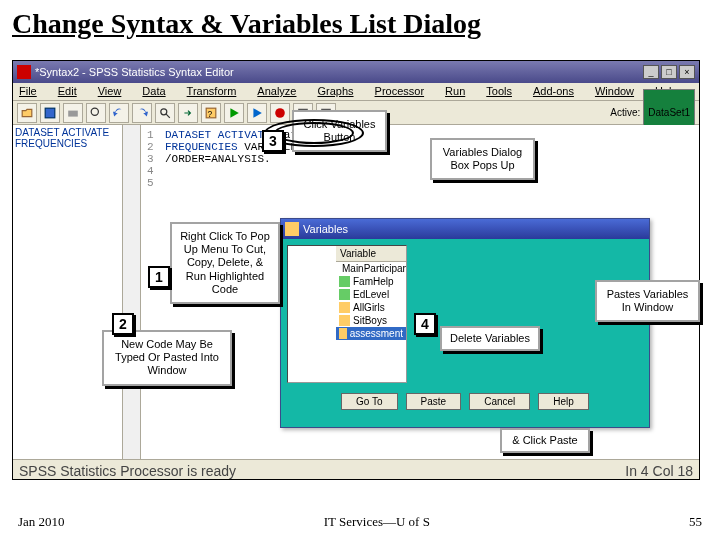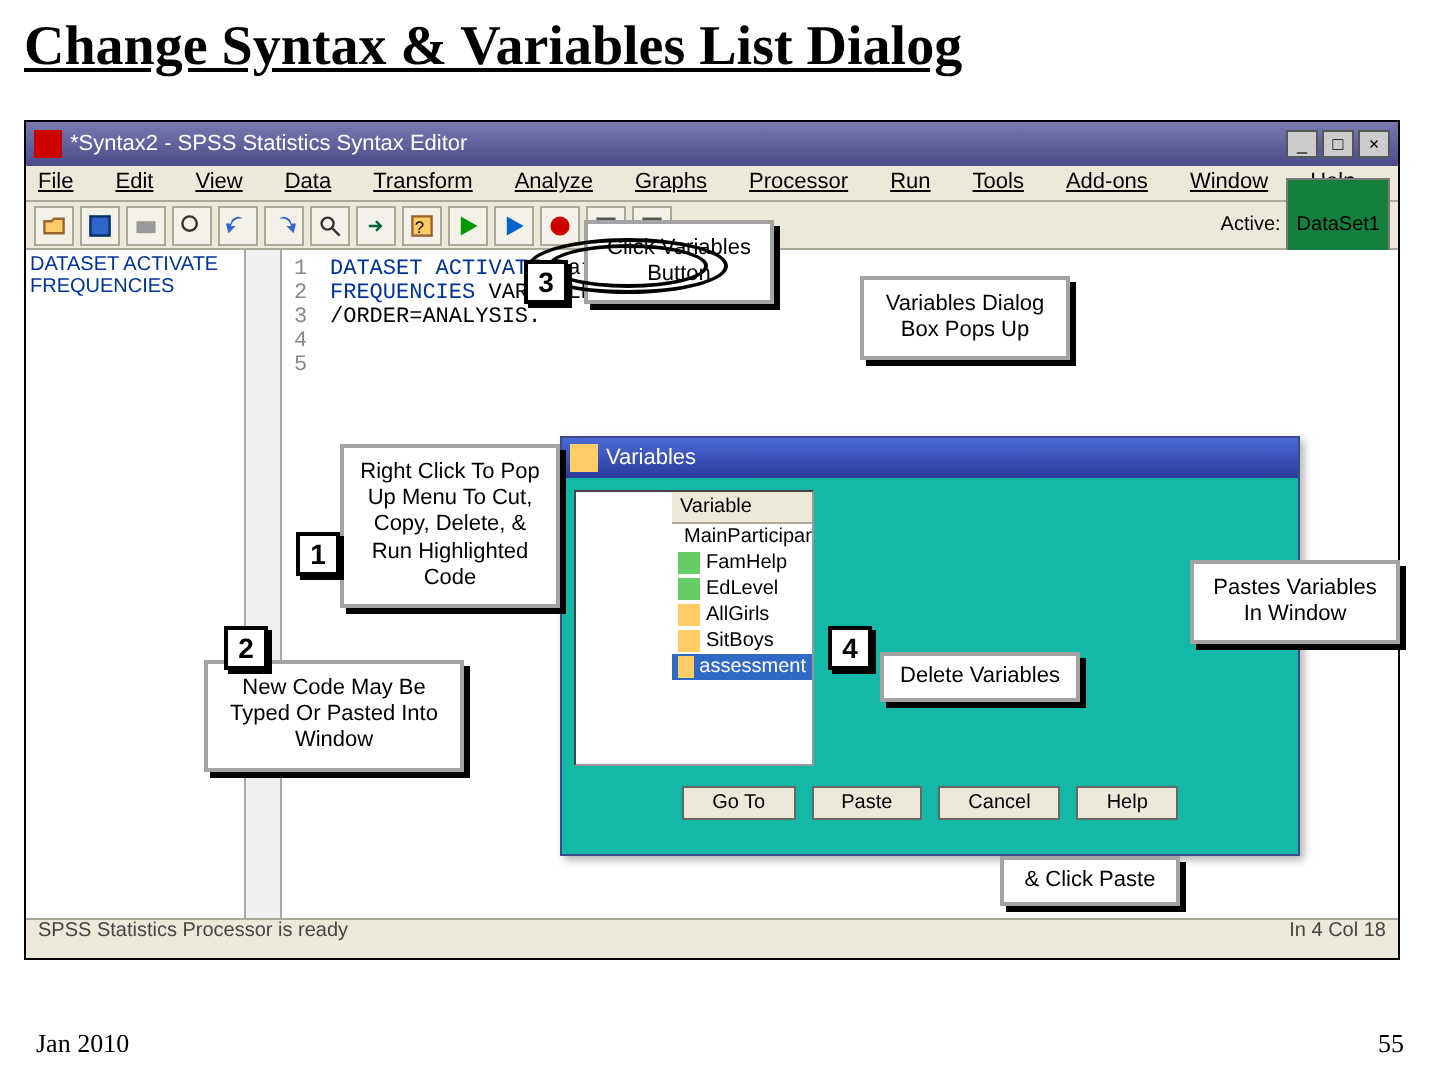--- a/index.html
+++ b/index.html
@@ -18,21 +18,21 @@
   .tbtn svg { width:12px; height:12px;}
   .active-box { border:1px solid #7a7a7a; background:#15803d; padding:17px 4px; font-size:10px;}
   .workspace { position:absolute; top:64px; bottom:20px; left:0; right:0; display:flex; background:#fff;}
   .leftpanel { width:110px; border-right:1px solid #aca899; background:#fff; font-size:10px; padding:2px; color:#003399;}
   .navstrip { width:18px; border-right:1px solid #aca899; background:#f0f0f0;}
   .editor { flex:1; background:#fff; font-size:11px; padding:4px 6px; position:relative; font-family:"Courier New",monospace;}
   .editor .ln { display:flex; gap:6px;}
   .editor .gutter { width:12px; color:#888;}
   .kw { color:#003399;}
   .hl { background:#8ab4e8; padding:0 2px;}
-  .statusbar { position:absolute; bottom:0; left:0; right:0; height:20px; background:#ece9d8; border-top:1px solid #aca899; font-size:10px; display:flex; align-items:flex-start; padding:0 6px; gap:10px; color:#444;}
+  .statusbar { position:absolute; bottom:0; left:0; right:0; height:20px; background:#ece9d8; border-top:1px solid #aca899; font-size:14px; display:flex; align-items:flex-end; padding:0 6px; gap:10px; color:#444;}
   .statusbar .grow { flex:1;}
   
   .callout { position:absolute; background:#fff; border:2px solid #a3a3a3; box-shadow:3px 3px 0 #000; font-size:11px; text-align:center; padding:6px 8px; line-height:1.2; z-index:50;}
   .numbox { position:absolute; width:22px; height:22px; border:2px solid #000; background:#fff; box-shadow:2px 2px 0 #000; font-size:14px; font-weight:bold; text-align:center; line-height:18px; z-index:60;}
   
   .vardlg { position:absolute; top:218px; left:280px; width:370px; height:210px; border:1px solid #3b4a8a; background:#14b8a6; z-index:40; box-shadow:2px 2px 4px rgba(0,0,0,.3);}
   .vardlg .vtitle { height:20px; background:linear-gradient(#4a6bd6,#2a3a9a); color:#fff; font-size:11px; display:flex; align-items:center; padding:0 4px;}
   .vardlg .vtitle .vicon { width:14px; height:14px; background:#fc6; margin-right:4px;}
   .vardlg .body { display:flex; height:150px; padding:6px; gap:6px;}
   .varlist { width:120px; border:1px inset #999; background:#fff; font-size:10px; overflow:hidden;padding-left:48px;}
@@ -249,14 +249,15 @@
 
 <div class="numbox" style="top:313px; left:414px;">4</div>
 <div class="callout" style="top:326px; left:440px; width:100px; padding:4px;">Delete Variables</div>
 
 <div class="callout" style="top:280px; left:558px; width:105px;margin-left:37px;">Pastes Variables In Window</div>
 
 <div class="callout" style="top:428px; left:500px; width:90px; padding:4px;">&amp; Click Paste</div>
 
 <div class="footer">
   <span>Jan 2010</span>
+  <span>IT Services—U of S</span>
   <span>55</span>
 </div>
 
 </body></html>

